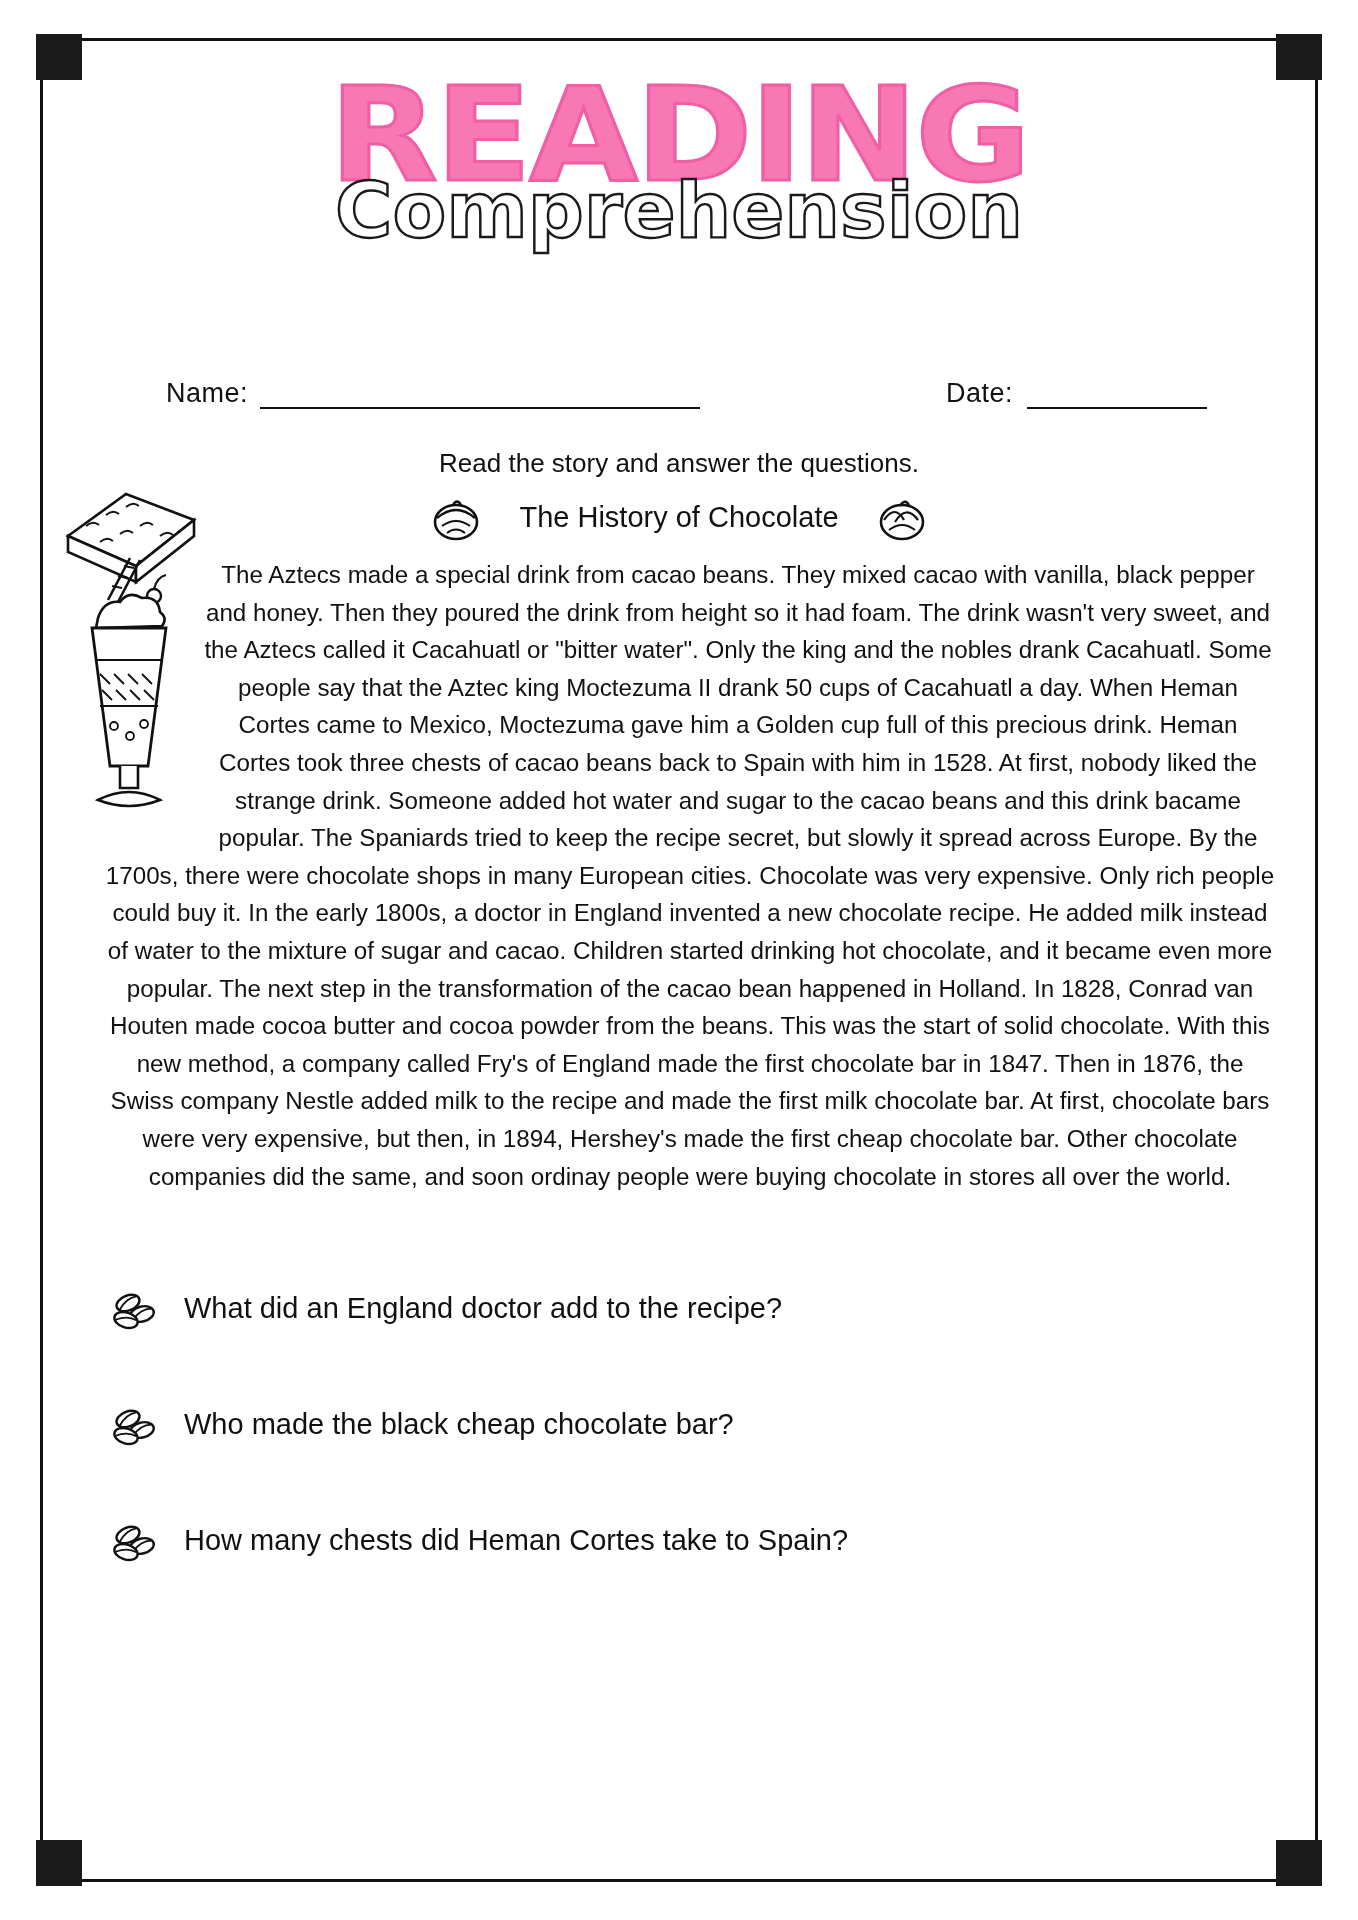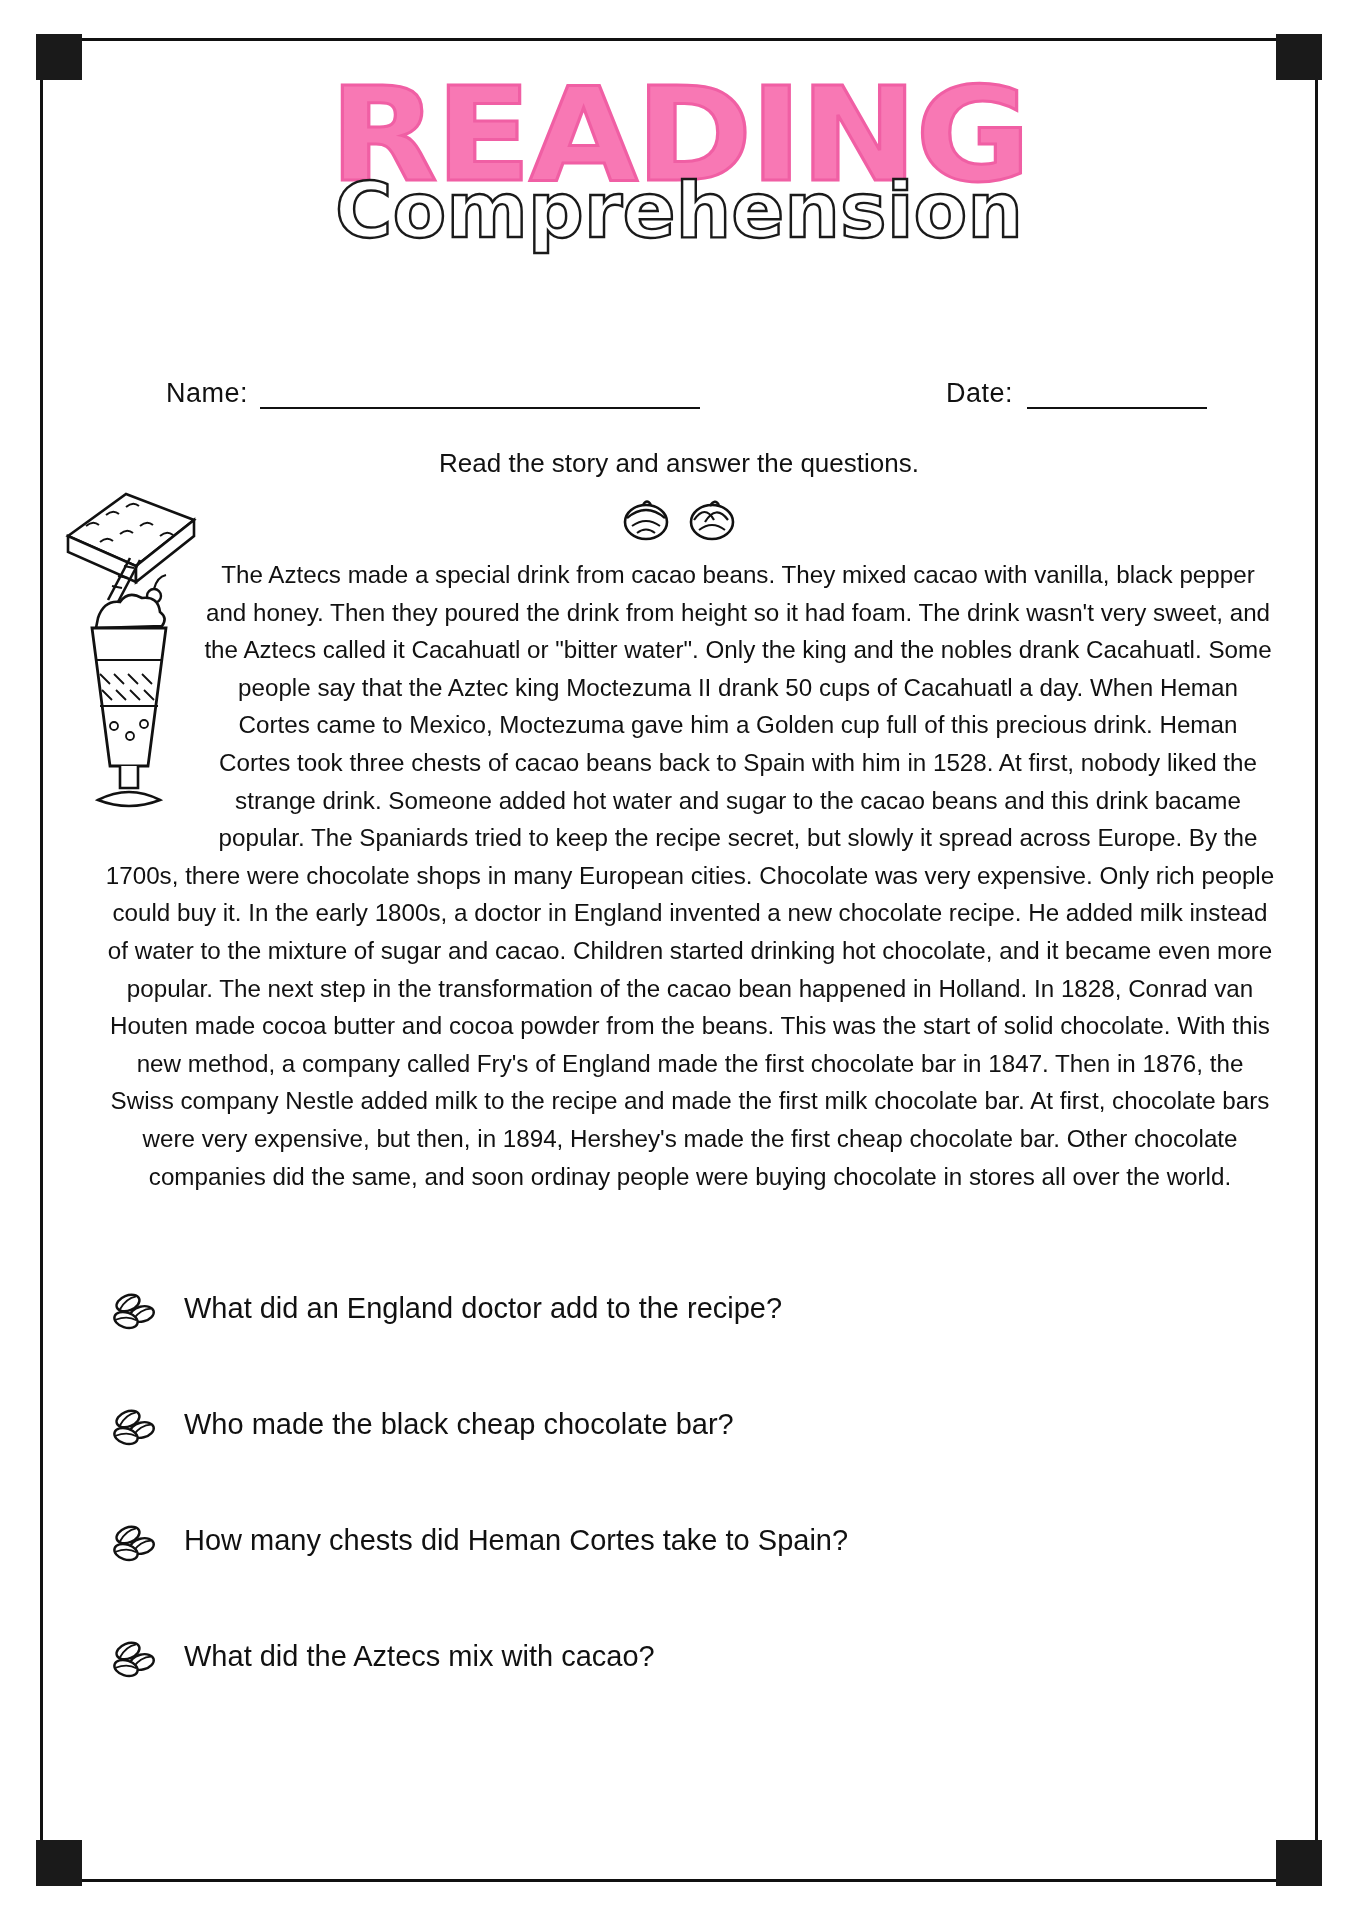--- a/index.html
+++ b/index.html
@@ -222,20 +222,21 @@
   <div class="story-heading">
     <span class="deco-left">
       <svg viewBox="0 0 58 50" width="58" height="50" aria-hidden="true">
         <ellipse cx="29" cy="30" rx="21" ry="17" fill="#fff" stroke="#111" stroke-width="2.6"></ellipse>
         <path d="M10 26 Q29 10 48 26" fill="none" stroke="#111" stroke-width="2.4"></path>
         <path d="M15 34 Q29 24 43 34" fill="none" stroke="#111" stroke-width="2"></path>
         <path d="M20 41 Q29 34 38 41" fill="none" stroke="#111" stroke-width="2"></path>
         <path d="M26 13 q4 -7 8 0" fill="none" stroke="#111" stroke-width="2.4"></path>
       </svg>
     </span>
+    <span class="heading-text">The History of Chocolate</span>
     <span class="deco-right">
       <svg viewBox="0 0 58 50" width="58" height="50" aria-hidden="true">
         <ellipse cx="29" cy="30" rx="21" ry="17" fill="#fff" stroke="#111" stroke-width="2.6"></ellipse>
         <path d="M11 28 Q22 12 31 28" fill="none" stroke="#111" stroke-width="2.2"></path>
         <path d="M22 30 Q33 12 45 28" fill="none" stroke="#111" stroke-width="2.2"></path>
         <path d="M16 38 Q29 28 42 38" fill="none" stroke="#111" stroke-width="2"></path>
         <path d="M27 14 q5 -8 9 -1" fill="none" stroke="#111" stroke-width="2.4"></path>
       </svg>
     </span>
   </div>
@@ -319,29 +320,16 @@
           <path d="M10 16 q10 -8 20 -6" fill="none" stroke="#111" stroke-width="1.8" transform="rotate(-22 20 13)"></path>
           <ellipse cx="34" cy="24" rx="12" ry="7.5" fill="#fff" stroke="#111" stroke-width="2.4" transform="rotate(-14 34 24)"></ellipse>
           <path d="M24 27 q10 -8 20 -6" fill="none" stroke="#111" stroke-width="1.8" transform="rotate(-14 34 24)"></path>
           <ellipse cx="18" cy="30" rx="12" ry="7.5" fill="#fff" stroke="#111" stroke-width="2.4" transform="rotate(18 18 30)"></ellipse>
           <path d="M8 33 q10 -8 20 -6" fill="none" stroke="#111" stroke-width="1.8" transform="rotate(18 18 30)"></path>
         </svg>
       </span>
       <span class="q-text">How many chests did Heman Cortes take to Spain?</span>
     </div>
 
-    <div class="question">
-      <span class="q-icon">
-        <svg viewBox="0 0 56 42" width="56" height="42" aria-hidden="true">
-          <ellipse cx="20" cy="13" rx="12" ry="7.5" fill="#fff" stroke="#111" stroke-width="2.4" transform="rotate(-22 20 13)"></ellipse>
-          <path d="M10 16 q10 -8 20 -6" fill="none" stroke="#111" stroke-width="1.8" transform="rotate(-22 20 13)"></path>
-          <ellipse cx="34" cy="24" rx="12" ry="7.5" fill="#fff" stroke="#111" stroke-width="2.4" transform="rotate(-14 34 24)"></ellipse>
-          <path d="M24 27 q10 -8 20 -6" fill="none" stroke="#111" stroke-width="1.8" transform="rotate(-14 34 24)"></path>
-          <ellipse cx="18" cy="30" rx="12" ry="7.5" fill="#fff" stroke="#111" stroke-width="2.4" transform="rotate(18 18 30)"></ellipse>
-          <path d="M8 33 q10 -8 20 -6" fill="none" stroke="#111" stroke-width="1.8" transform="rotate(18 18 30)"></path>
-        </svg>
-      </span>
-      <span class="q-text">What did the Aztecs mix with cacao?</span>
-    </div>
 
 
   </div>
 </div>
 
 </body></html>

